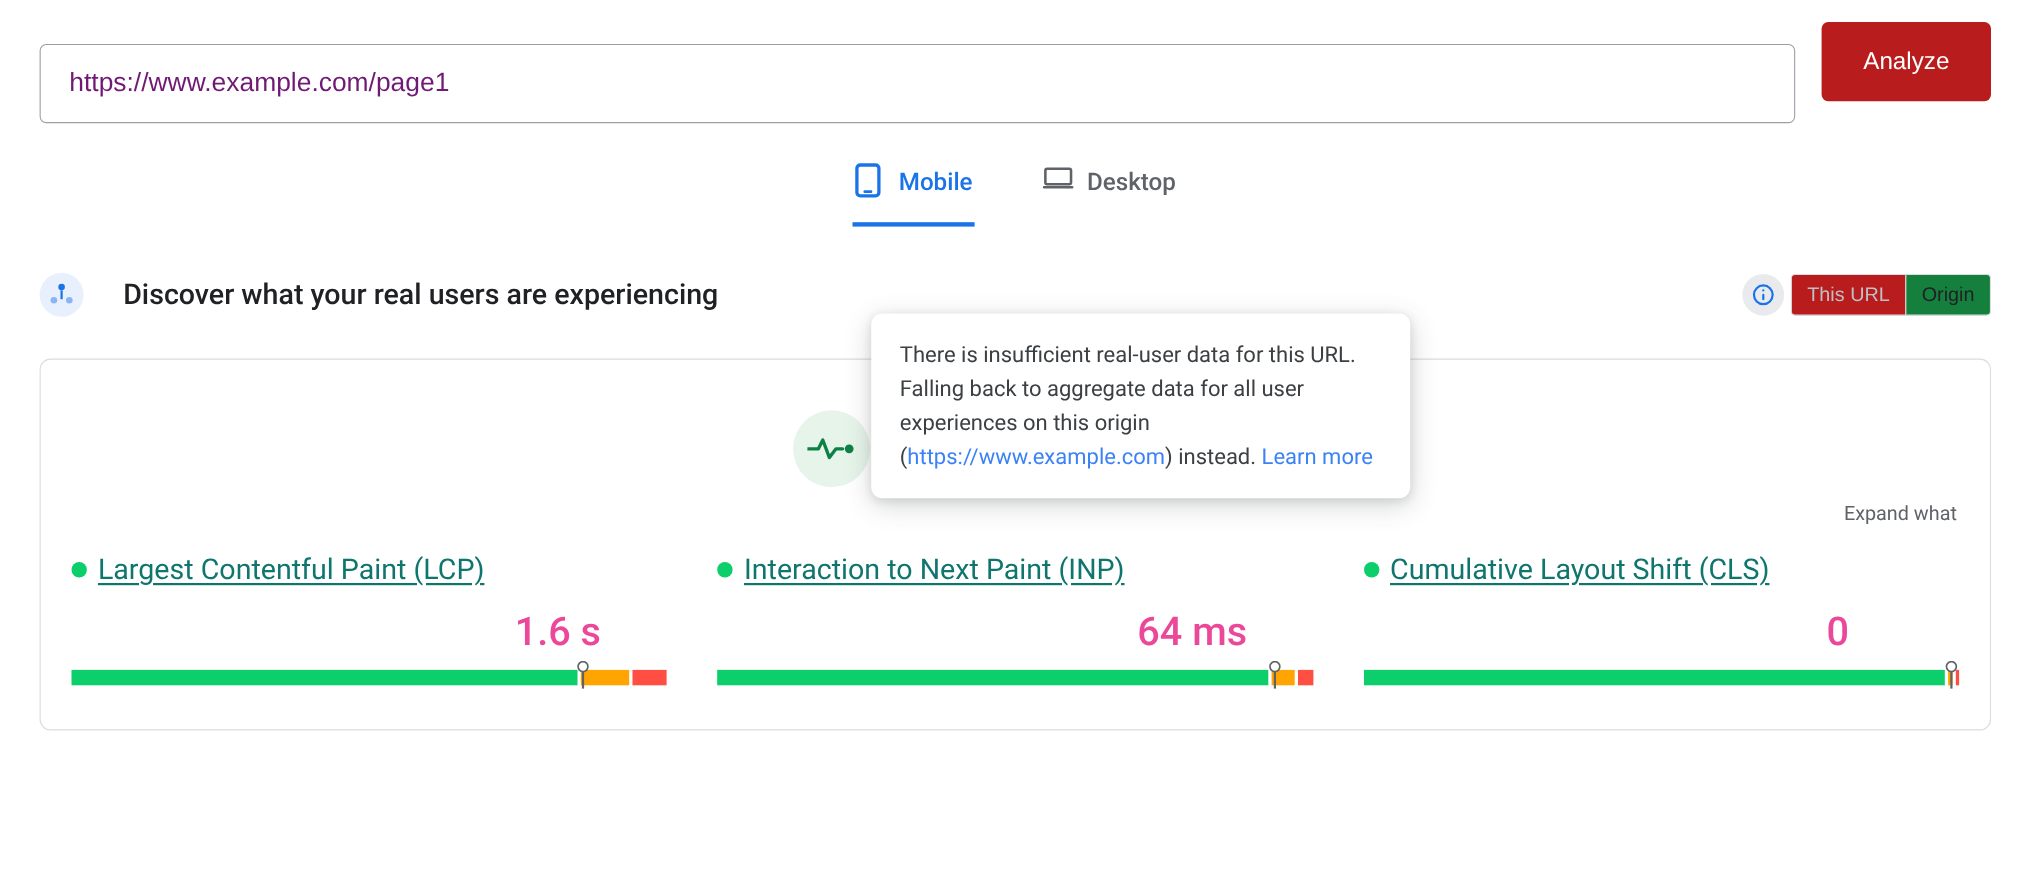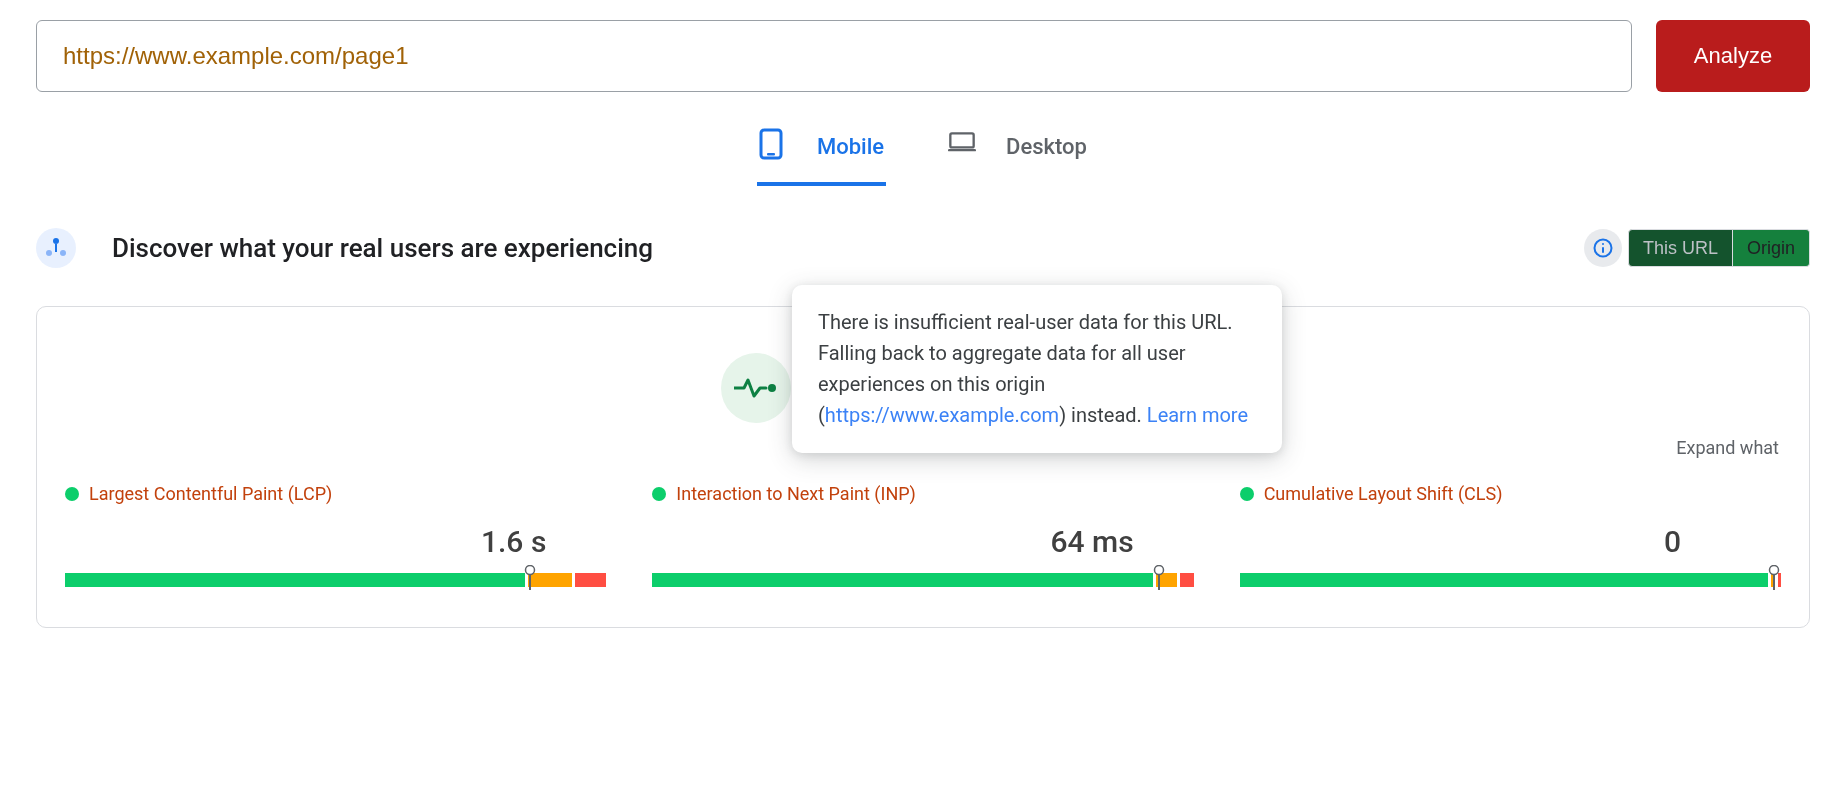--- a/index.html
+++ b/index.html
@@ -10,37 +10,38 @@
     padding: 20px 36px;
   }
   .search-row { display: flex; gap: 24px; align-items: stretch; margin-bottom: 30px; }
   .url-input {
     flex: 1;
     height: 72px;
     border: 1px solid #9aa0a6;
     border-radius: 6px;
     padding: 0 26px;
     font-size: 24px;
-    color: #a16207;
+    color: #701a75;
     outline: none;
+    margin-top: 20px;
   }
   .analyze-btn {
     width: 154px;
     height: 72px;
     background: #b91c1c;
     color: #fff;
     border: none;
     border-radius: 6px;
     font-size: 22px;
     font-weight: 500;
     cursor: pointer;
   }
   .tabs-row { display: flex; justify-content: center; gap: 60px; margin-bottom: 42px; }
   .tab {
-    display: flex; align-items: center; gap: 30px;
+    display: flex; align-items: center; gap: 12px;
     padding: 6px 2px 18px 2px;
     font-size: 22px; font-weight: 500;
     cursor: pointer;
     border-bottom: 4px solid transparent;
     color: #5f6368;
   }
   .tab.active { color: #1a73e8; border-bottom-color: #1a73e8; }
   .tab-icon { width: 28px; height: 36px; display: inline-flex; }
 
   .section-header {
@@ -54,21 +55,21 @@
   }
   .section-title { font-size: 26px; font-weight: 500; color: #202124; }
   .scope-group { margin-left: auto; display: flex; align-items: center; gap: 0; }
   .info-badge {
     width: 38px; height: 38px; border-radius: 50%;
     background: #e8eaed; display: flex; align-items: center; justify-content: center;
     margin-right: 6px; cursor: pointer;
   }
   .seg-btn {
     height: 38px; padding: 0 14px;
-    border: 1px solid #dadce0; background: #14532d;
+    border: 1px solid #dadce0; background: #b91c1c;
     font-size: 18px; color: #202124; cursor: pointer;
   }
   .seg-btn.disabled { color: #bdc1c6; }
   .seg-btn.left { border-radius: 4px 0 0 4px; }
   .seg-btn.right { border-radius: 0 4px 4px 0; border-left: none; background: #15803d; }
 
   .card {
     margin-top: 38px;
     border: 1px solid #dadce0;
     border-radius: 10px;
@@ -87,25 +88,25 @@
   .expand-link {
     position: absolute; right: 30px; top: 130px;
     font-size: 18px; color: #5f6368; cursor: pointer;
   }
 
   .metrics-row { display: flex; gap: 46px; }
   .metric { flex: 1; }
   .metric-head { display: flex; align-items: center; gap: 10px; margin-bottom: 20px; }
   .dot { width: 14px; height: 14px; border-radius: 50%; background: #0cce6b; }
   .metric-name {
-    font-size: 18px; color: #c2410c; 
+    font-size: 26px; color: #0f766e; text-decoration: underline;
     text-underline-offset: 4px; cursor: pointer;
   }
   .metric-value {
-    text-align: right; font-size: 30px; font-weight: 500; color: #404040;
+    text-align: right; font-size: 36px; font-weight: 500; color: #ec4899;
     margin-bottom: 14px; padding-right: 60px;
   }
   .metric-value.right0 { padding-right: 100px; }
   .bar-wrap { position: relative; height: 14px; display: flex; gap: 3px; }
   .bar-seg { height: 14px; }
   .bar-good { background: #0cce6b; }
   .bar-ni { background: #ffa400; }
   .bar-poor { background: #ff4e42; }
   .marker {
     position: absolute; top: -8px; width: 12px; height: 26px; transform: translateX(-50%);

